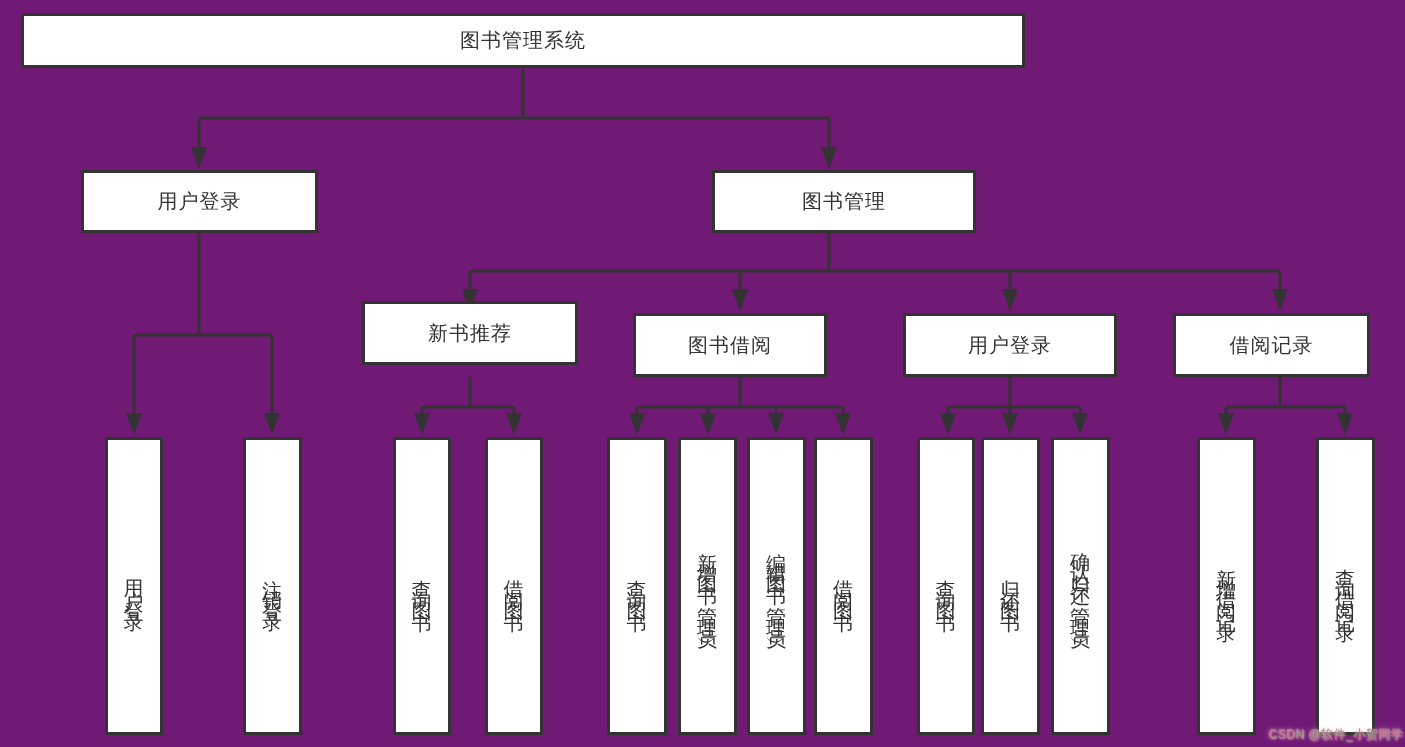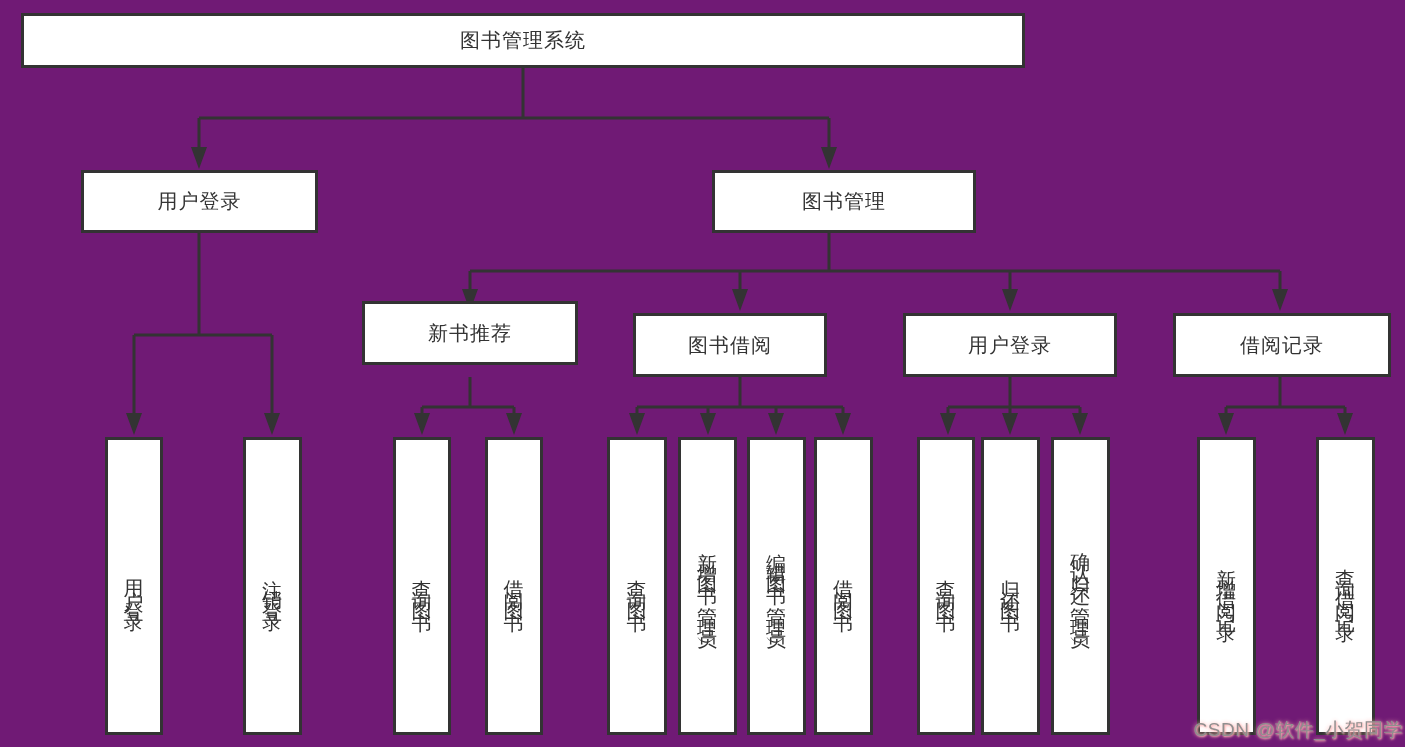--- a/index.html
+++ b/index.html
@@ -39,21 +39,21 @@
     text-orientation: mixed;
     letter-spacing: 11px;
     line-height: 1;
     white-space: normal;
   }
   .leaf { top: 437px; height: 298px; }
   .watermark {
     position: absolute;
     right: 2px;
     bottom: 4px;
-    font-size: 19px;
+    font-size: 12px;
     letter-spacing: 0.5px;
     color: var(--watermark-text, #8f8f8f);
     text-shadow: 1px 1px 2px var(--watermark-glow, #ffb3b3),
                  0 0 4px var(--watermark-glow, #ffb3b3);
     white-space: nowrap;
   }
 </style>
 </head>
 <body>
 
@@ -89,21 +89,21 @@
 
   <div class="box h" style="left:362px; top:301px; width:216px; height:64px;">
     <span class="label">新书推荐</span>
   </div>
   <div class="box h" style="left:633px; top:313px; width:194px; height:64px;">
     <span class="label">图书借阅</span>
   </div>
   <div class="box h" style="left:903px; top:313px; width:214px; height:64px;">
     <span class="label">用户登录</span>
   </div>
-  <div class="box h" style="left:1173px; top:313px; width:218px; height:64px;">
+  <div class="box h" style="left:1173px; top:313px; width:197px; height:64px;">
     <span class="label">借阅记录</span>
   </div>
 
   <div class="box v leaf" style="left:105px; width:58px;">
     <span class="label">用户登录</span>
   </div>
   <div class="box v leaf" style="left:243px; width:59px;">
     <span class="label">注销登录</span>
   </div>
   <div class="box v leaf" style="left:393px; width:58px;">

